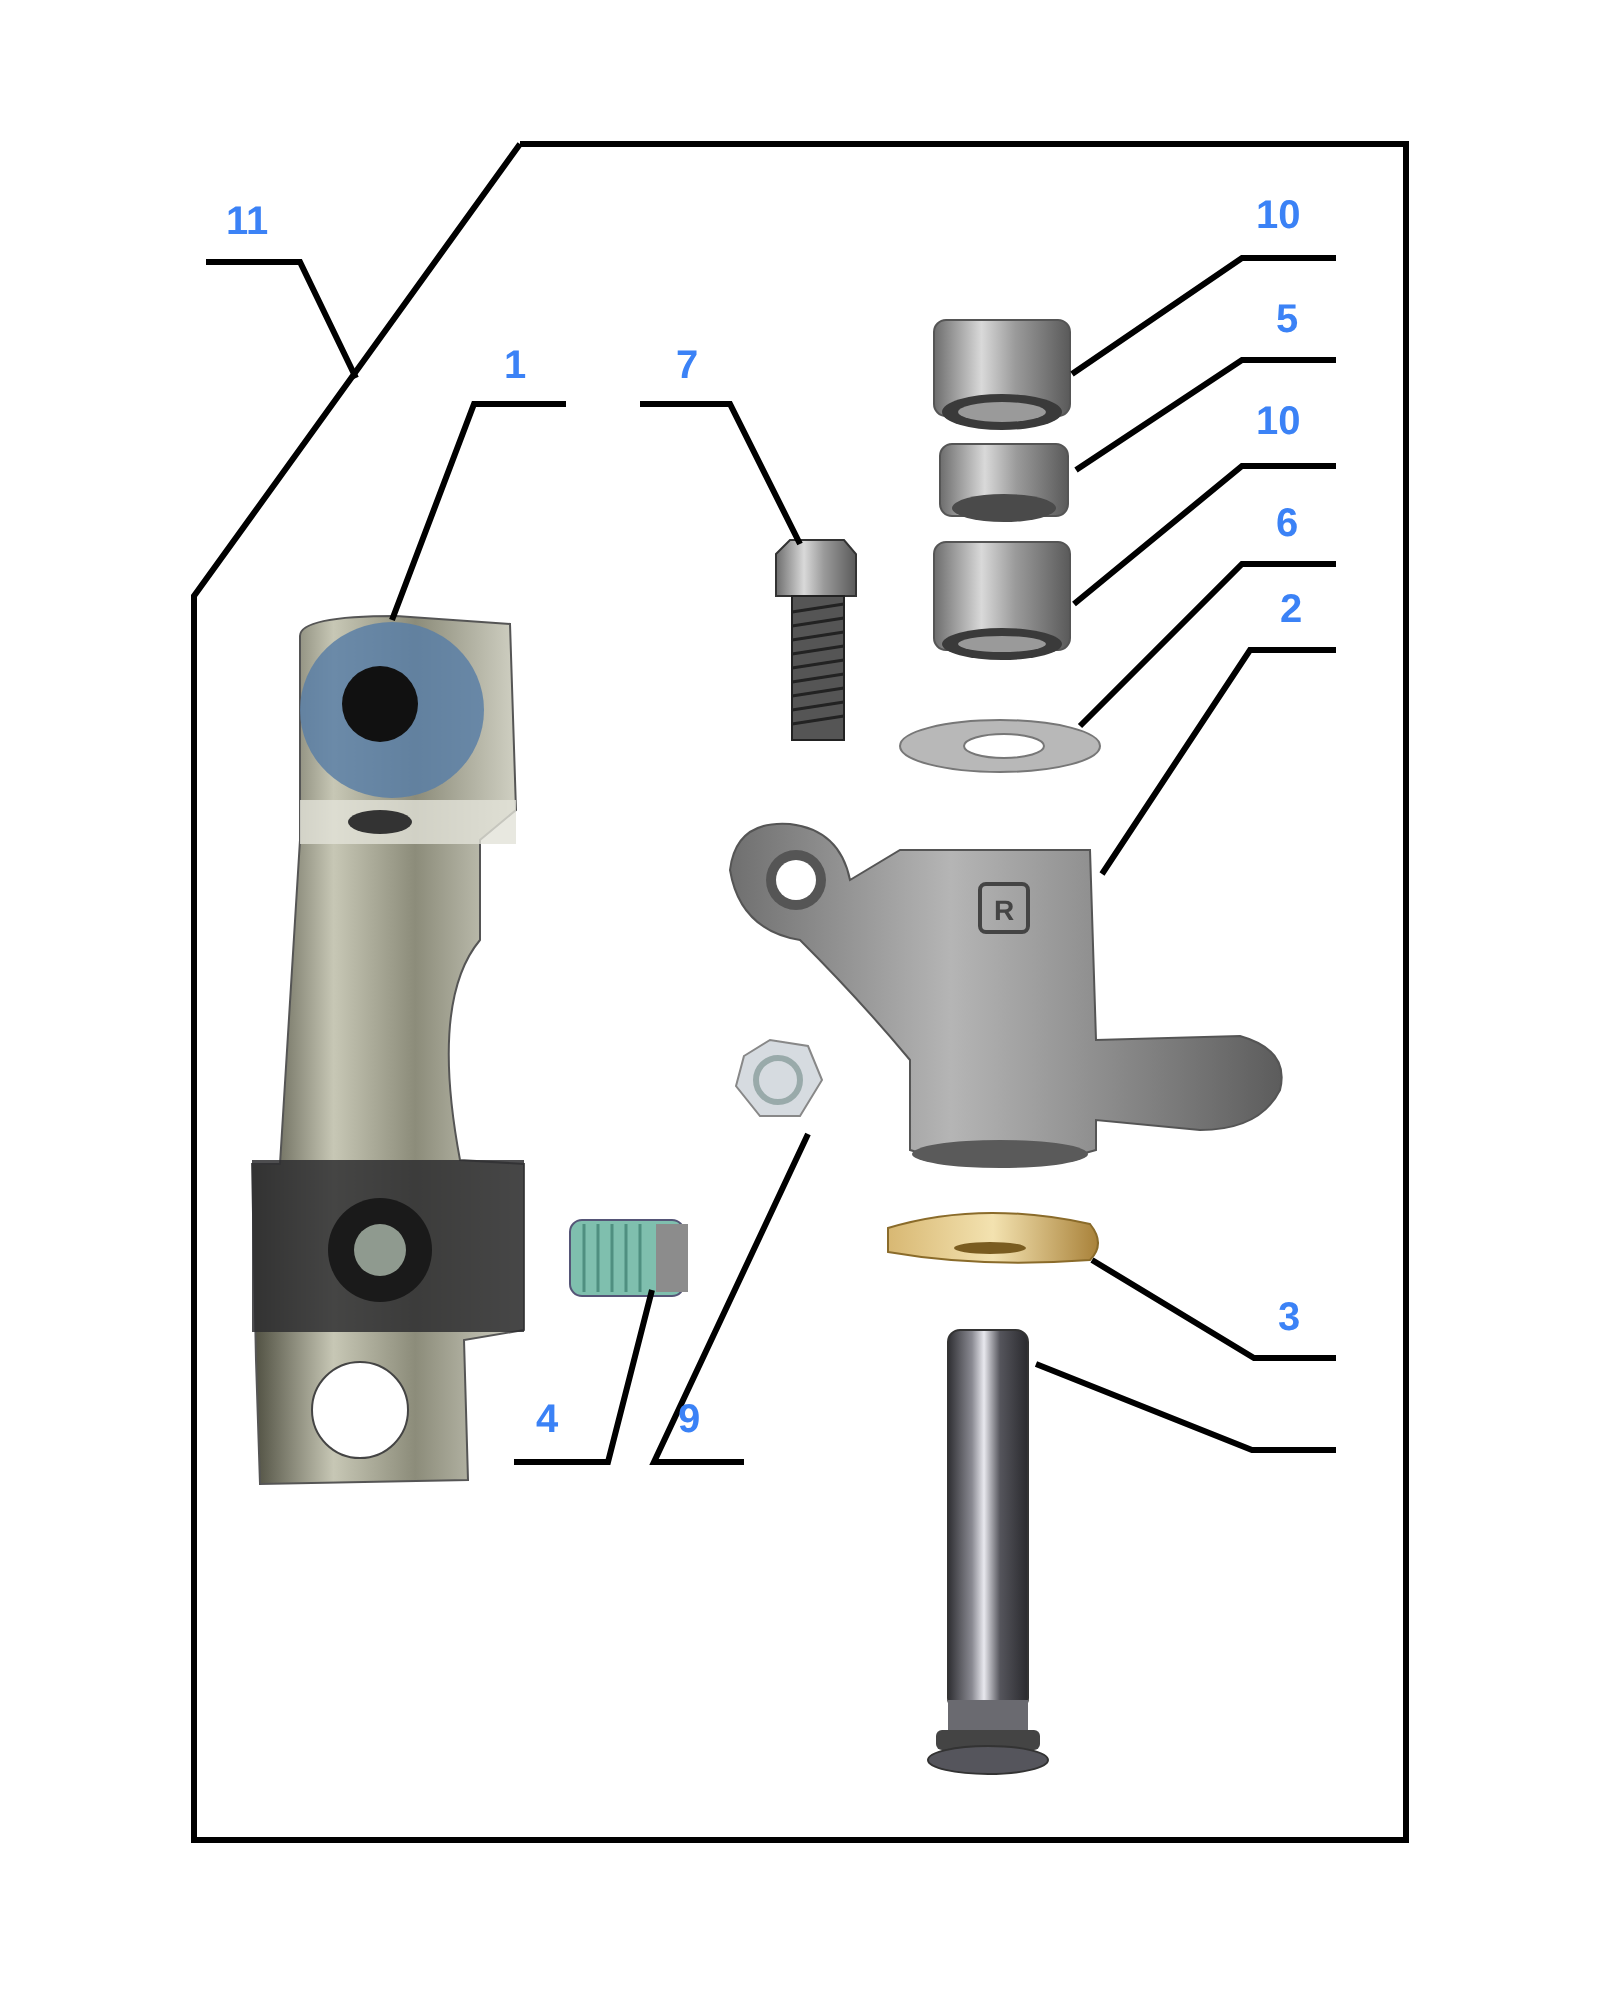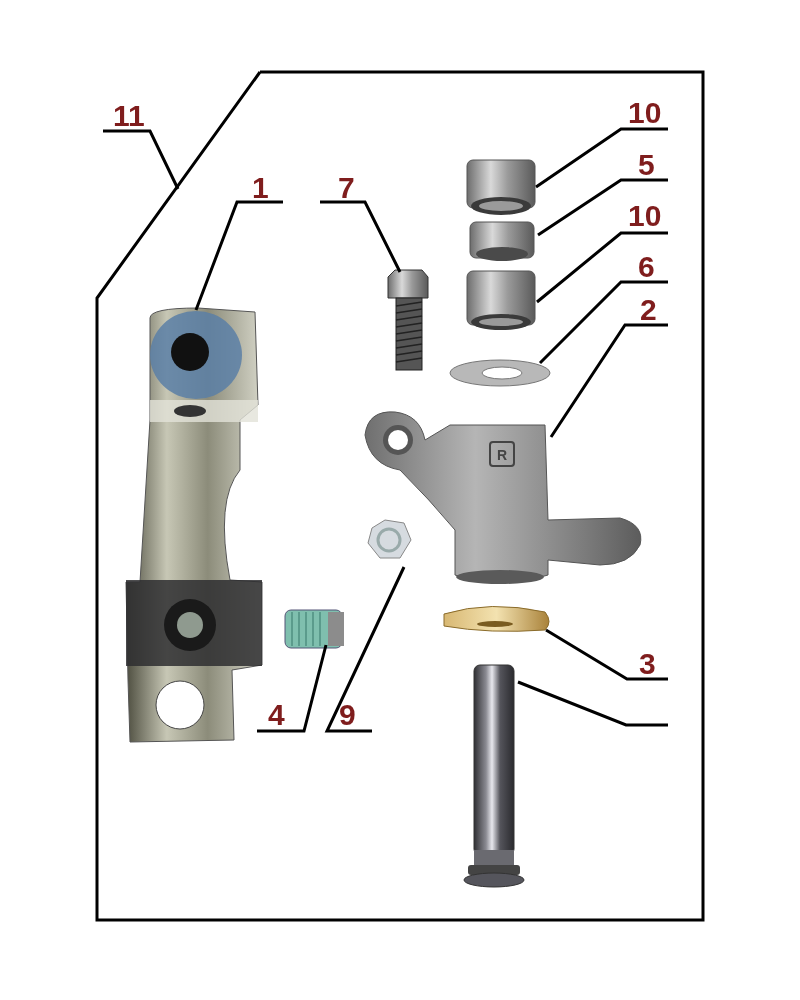--- a/index.html
+++ b/index.html
@@ -1,18 +1,18 @@
 <!DOCTYPE html>
 <html><head>
 <meta charset="utf-8">
 <style>
   html, body { margin: 0; padding: 0; background: #ffffff; }
   body { width: 800px; height: 1000px; position: relative; overflow: hidden; font-family: "Liberation Sans", sans-serif; }
   #diagram { position: absolute; left: 0; top: 0; width: 800px; height: 1000px; }
-  .callout-num { position: absolute; font-family: "Liberation Sans", sans-serif; font-weight: bold; font-size: 30px; color: #7f1d1d; line-height: 1; }
+  .callout-num { position: absolute; font-family: "Liberation Sans", sans-serif; font-weight: bold; font-size: 20px; color: #3b82f6; line-height: 1; }
 </style>
 </head>
 <body>
 
 <svg id="diagram" viewBox="0 0 800 1000" xmlns="http://www.w3.org/2000/svg">
   <defs>
     <linearGradient id="steelV" x1="0" x2="1" y1="0" y2="0">
       <stop offset="0" stop-color="#6d6d6d"></stop>
       <stop offset="0.35" stop-color="#d9d9d9"></stop>
       <stop offset="0.6" stop-color="#9a9a9a"></stop>

